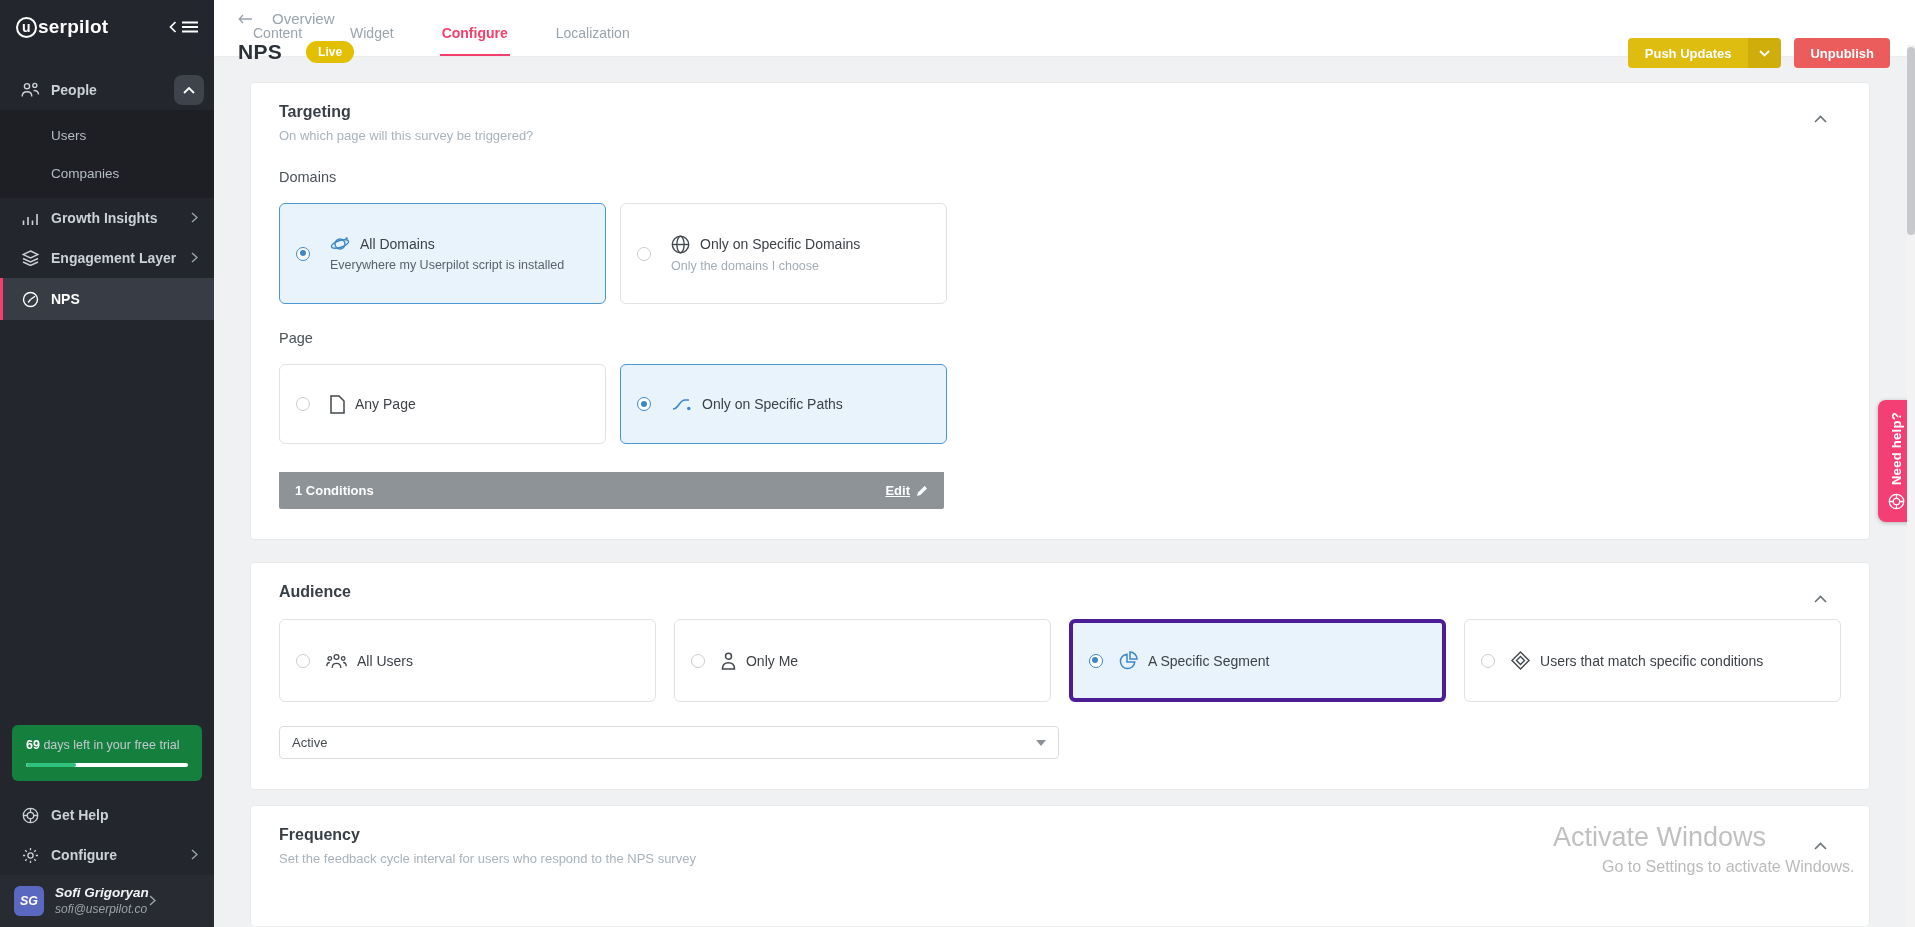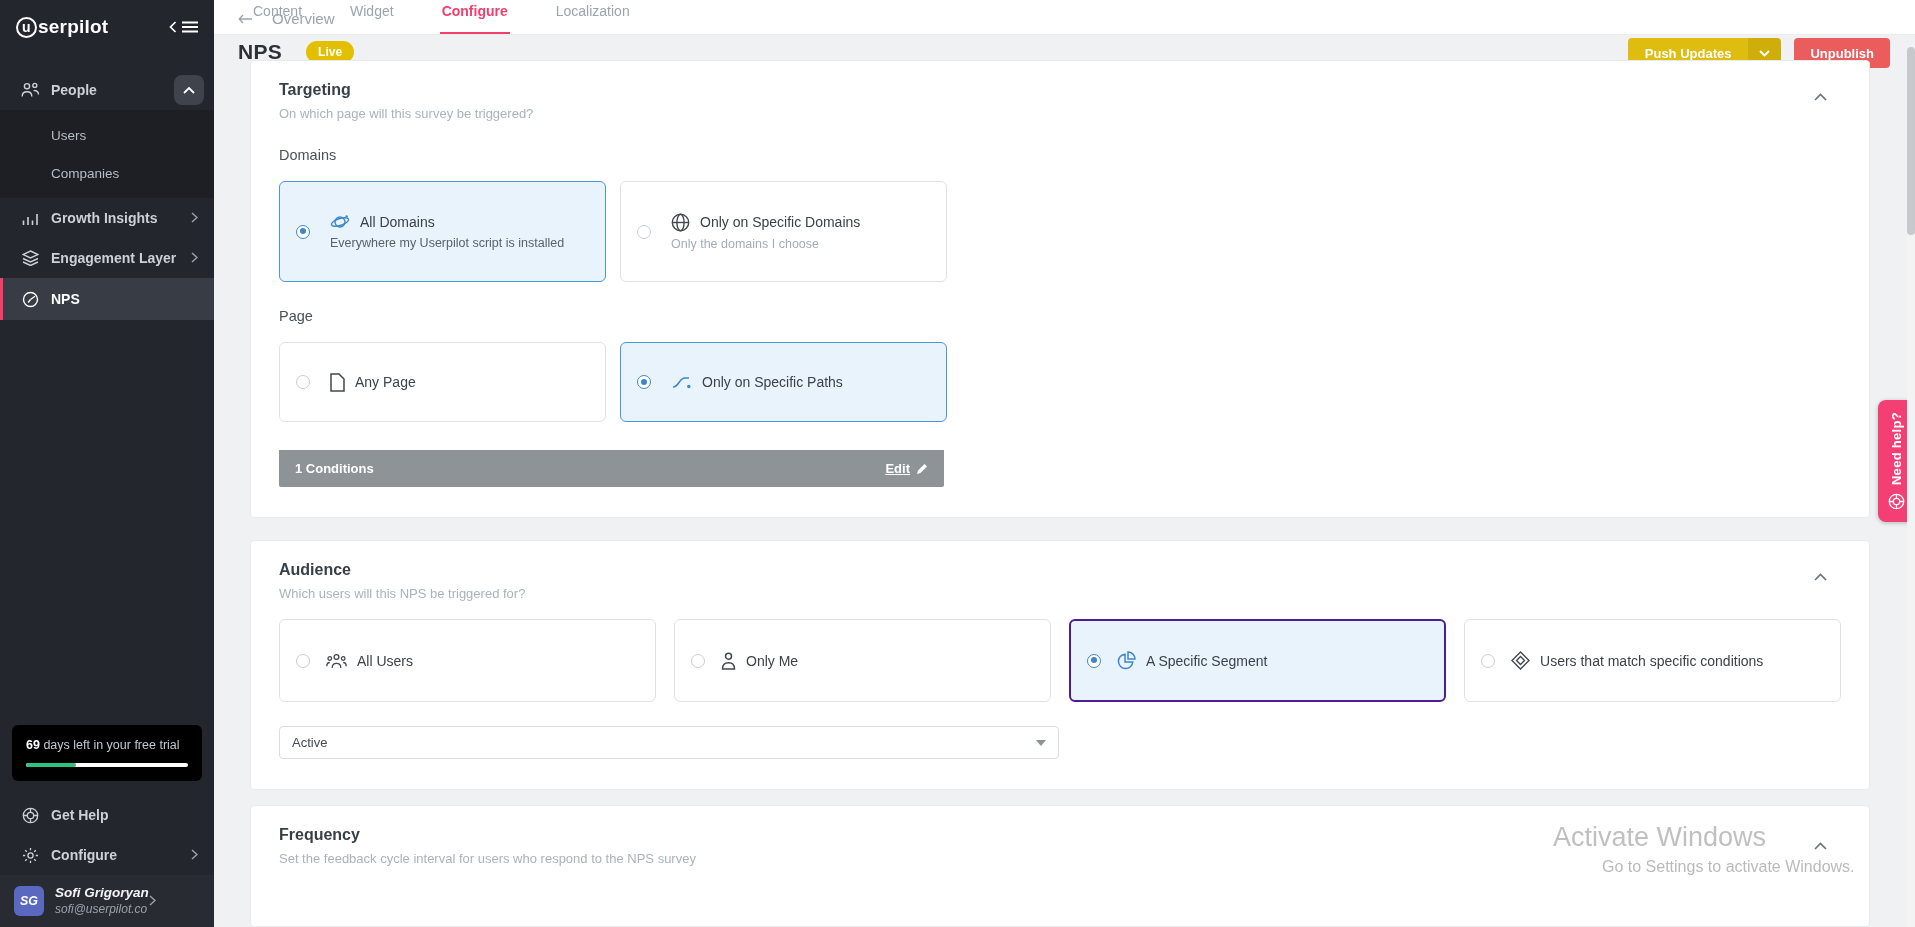--- a/index.html
+++ b/index.html
@@ -21,21 +21,21 @@
   .nav-item .nav-ic { width:20px; display:flex; justify-content:center; margin-right:11px; }
   .nav-item .chev-right { position:absolute; right:16px; color:#9aa1aa; }
   .people-btn { position:absolute; right:10px; width:30px; height:30px; border-radius:8px;
     background:#3e434c; display:flex; align-items:center; justify-content:center; cursor:pointer; }
   .submenu { background:#1d1f25; padding:6px 0; }
   .submenu-item { height:38px; display:flex; align-items:center; padding-left:51px; font-size:13.5px;
     color:#b6bcc4; cursor:pointer; }
   .nav-item.active { background:#383c44; color:#fff; font-weight:700; height:42px; }
   .nav-item.active::before { content:""; position:absolute; left:0; top:0; bottom:0; width:3px; background:#f43f6c; }
   .sidebar-bottom { margin-top:auto; }
-  .trial-card { margin:0 12px 14px 12px; background:#000000; border-radius:6px; padding:13px 14px 14px 14px; }
+  .trial-card { margin:0 12px 14px 12px; background:#15803d; border-radius:6px; padding:13px 14px 14px 14px; }
   .trial-text { font-size:12.5px; color:#c2c9d1; }
   .trial-text b { color:#fff; font-weight:700; }
   .trial-track { margin-top:11px; height:4px; background:#ffffff; border-radius:2px; overflow:hidden; }
   .trial-fill { height:4px; background:#2ec27e; border-radius:2px; }
   .profile-row { display:flex; align-items:center; background:#282b32; height:52px; padding:0 14px; position:relative; cursor:pointer;font-style:italic; }
   .avatar { width:30px; height:30px; border-radius:6px; background:#5b68c0; color:#fff; font-size:12.5px;
     font-weight:700; display:flex; align-items:center; justify-content:center; }
   .profile-meta { margin-left:11px; line-height:1.25; }
   .profile-name { font-size:13.5px; font-weight:700; color:#f2f4f6; }
   .profile-email { font-size:12px; color:#9aa3ac; }
@@ -93,21 +93,21 @@
   .cond-item b { color:#454c52; font-weight:700; }
   .cond-bar { background:#8e9398; height:37px; display:flex; align-items:center; justify-content:space-between;
     padding:0 16px; border-radius:0 0 2px 2px; }
   .cond-count { color:#fff; font-size:13px; font-weight:700; }
   .edit-link { color:#fff; font-size:13px; font-weight:700; text-decoration:underline; display:flex;
     align-items:center; gap:6px; cursor:pointer; }
 
   .aud-row { display:flex; gap:18px; margin-top:18px; }
   .aud-card { width:382px; height:83px; border:1px solid #dfe3e6; border-radius:6px; background:#fff;
     display:flex; align-items:center; padding:0 16px; cursor:pointer; }
-  .aud-card.sel { border:2px solid #4c1d95; background:#e9f3fc; }
+  .aud-card.sel { border:4px solid #4c1d95; background:#e9f3fc; }
   .aud-card .opt-body { margin-left:16px; }
   .seg-select { width:780px; height:33px; border:1px solid #d9dde0; border-radius:4px; margin-top:24px;
     display:flex; align-items:center; justify-content:space-between; padding:0 12px; font-size:13px;
     color:#444b51; background:#fff; cursor:pointer;text-align:right; }
   .sel-caret { width:0; height:0; border-left:5px solid transparent; border-right:5px solid transparent;
     border-top:6px solid #8b9298; }
 
   
   .need-help { position:fixed; right:0; top:400px; width:37px; height:122px; background:#f43f75;
     border-radius:8px 0 0 8px; display:flex; flex-direction:column; align-items:center;
@@ -361,21 +361,20 @@
               <svg width="12" height="12" viewBox="0 0 12 12">
                   <path d="M1 11l1-3.4L8.6 1 11 3.4 4.4 10Z" fill="#fff"></path>
                 </svg>
             </span>
           </div>
         </div>
       </section>
 
       <section class="card">
         <div class="section-title">Audience</div>
-        <div class="section-sub">Which users will this NPS be triggered for?</div>
         <span class="collapse-chip">
           <svg width="13" height="8" viewBox="0 0 13 8">
               <polyline points="1,7 6.5,1.5 12,7" fill="none" stroke="#6b7277" stroke-width="1.6"></polyline>
             </svg>
         </span>
 
         <div class="aud-row">
           <div class="aud-card">
             <span class="radio"></span>
             <div class="opt-body">

